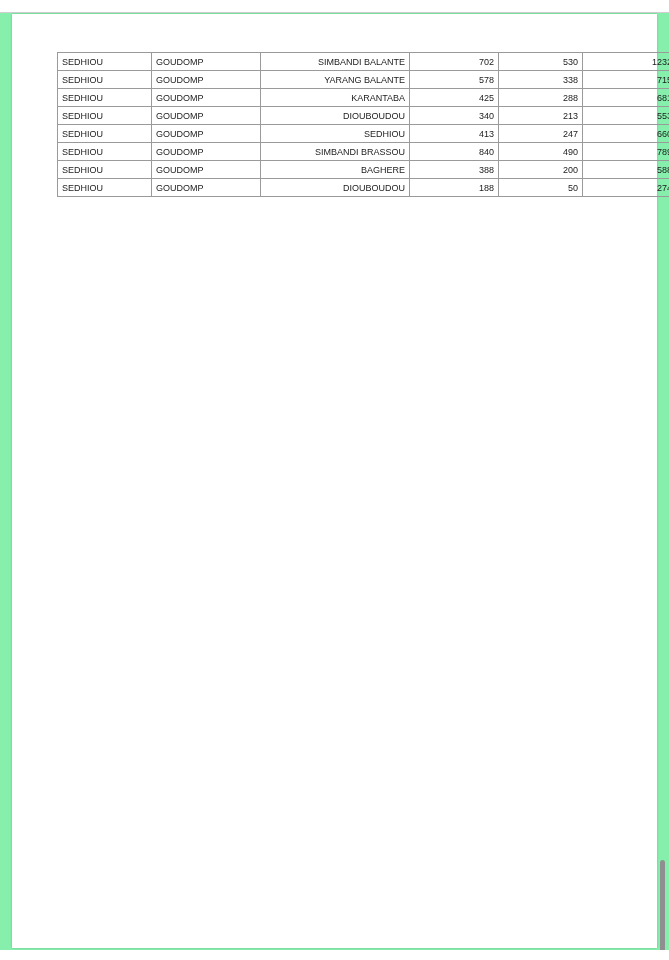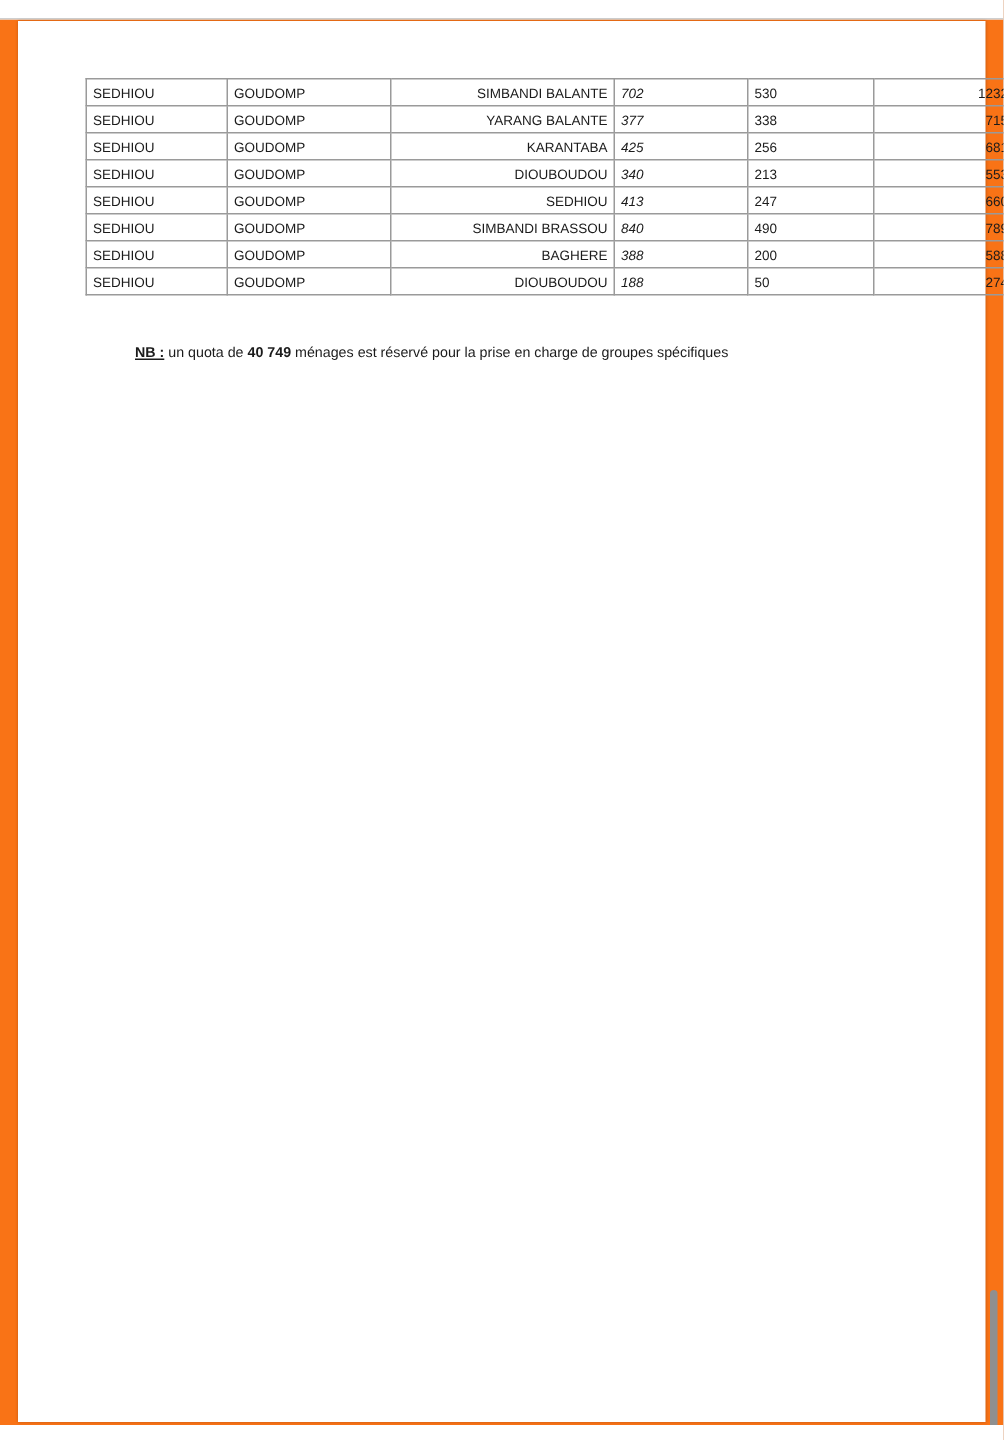--- a/index.html
+++ b/index.html
@@ -8,21 +8,21 @@
     background: #d8d8d8;
     width: 669px;
     height: 960px;
     overflow: hidden;
     font-family: "Liberation Sans", sans-serif;
   }
   .screen {
     position: relative;
     width: 669px;
     height: 960px;
-    background: #f97316;
+    background: #86efac;
   }
   .top-strip {
     position: absolute;
     top: 0;
     left: 0;
     width: 669px;
     height: 12px;
     background: #ffffff;
     border-bottom: 1px solid #cfcfcf;
   }
@@ -57,22 +57,22 @@
     color: #1b1b1b;
     height: 17px;
     padding: 0 4px;
     font-family: "Liberation Sans", sans-serif;
     white-space: nowrap;
     overflow: hidden;
   }
   td.c-region { width: 85px; text-align: left; }
   td.c-dept   { width: 100px; text-align: left; }
   td.c-commune{ width: 140px; text-align: right; }
-  td.c-num    { width: 80px; text-align: left; padding-right: 6px; font-style: italic; }
-  td.c-num2   { width: 75px; text-align: left; padding-right: 6px; }
+  td.c-num    { width: 80px; text-align: right; padding-right: 6px; }
+  td.c-num2   { width: 75px; text-align: right; padding-right: 6px; }
   td.c-num3   { width: 85px; text-align: right; padding-right: 6px; }
 
   .nb-note {
     position: absolute;
     top: 216px;
     left: 78px;
     width: 520px;
     font-size: 9.5px;
     color: #1b1b1b;
     line-height: 1.3;
@@ -127,30 +127,30 @@
             <td class="c-dept">GOUDOMP</td>
             <td class="c-commune">SIMBANDI BALANTE</td>
             <td class="c-num">702</td>
             <td class="c-num2">530</td>
             <td class="c-num3">1232</td>
           </tr>
           <tr>
             <td class="c-region">SEDHIOU</td>
             <td class="c-dept">GOUDOMP</td>
             <td class="c-commune">YARANG BALANTE</td>
-            <td class="c-num">377</td>
+            <td class="c-num">578</td>
             <td class="c-num2">338</td>
             <td class="c-num3">715</td>
           </tr>
           <tr>
             <td class="c-region">SEDHIOU</td>
             <td class="c-dept">GOUDOMP</td>
             <td class="c-commune">KARANTABA</td>
             <td class="c-num">425</td>
-            <td class="c-num2">256</td>
+            <td class="c-num2">288</td>
             <td class="c-num3">681</td>
           </tr>
           <tr>
             <td class="c-region">SEDHIOU</td>
             <td class="c-dept">GOUDOMP</td>
             <td class="c-commune">DIOUBOUDOU</td>
             <td class="c-num">340</td>
             <td class="c-num2">213</td>
             <td class="c-num3">553</td>
           </tr>
@@ -182,23 +182,20 @@
             <td class="c-region">SEDHIOU</td>
             <td class="c-dept">GOUDOMP</td>
             <td class="c-commune">DIOUBOUDOU</td>
             <td class="c-num">188</td>
             <td class="c-num2">50</td>
             <td class="c-num3">274</td>
           </tr>
         </tbody>
       </table>
 
-      <div class="nb-note">
-        <span class="nb-label">NB :</span><span> un quota de </span><span class="nb-strong">40 749</span><span> ménages est réservé pour la prise en charge de groupes spécifiques</span>
-      </div>
 
     </div>
   </div>
 
   <div class="scrollbar-track">
     <div class="scrollbar-thumb"></div>
   </div>
 
   <div class="bottom-strip"></div>
 </div>

